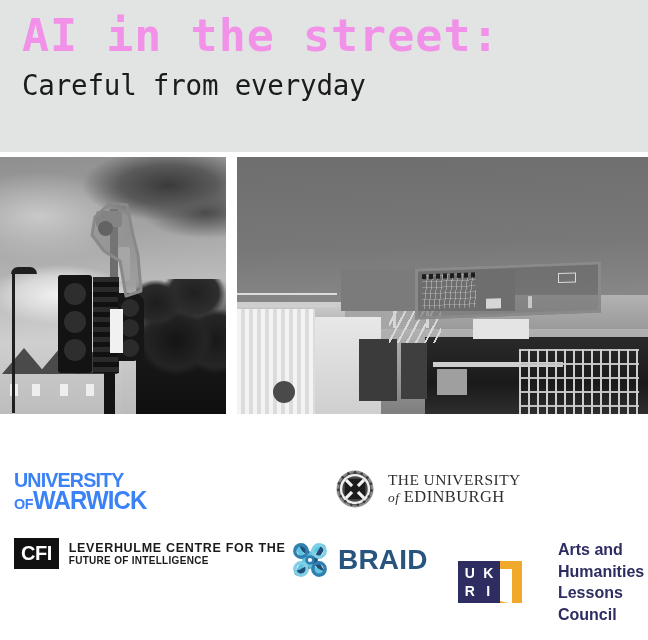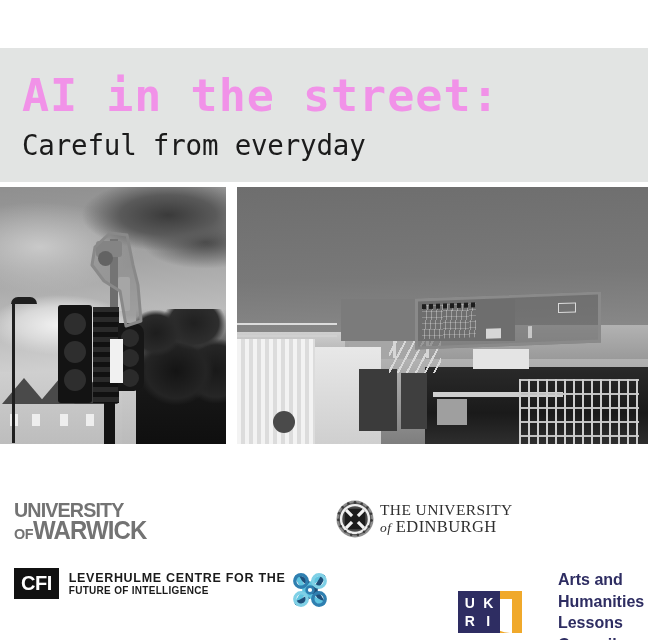--- a/index.html
+++ b/index.html
@@ -19,25 +19,24 @@
     width: 648px;
     height: 640px;
     background: #ffffff;
     display: flex;
     flex-direction: column;
   }
 
   
   .header {
     background: #e2e4e3;
-    height: 134px;
+    height: 152px;
     box-sizing: border-box;
-    padding: 20px 20px 0 22px;
+    padding: 8px 20px 0 22px;
     overflow: hidden;
-    margin-top: 48px;
   }
   .title {
     font-family: "DejaVu Sans Mono", "Liberation Mono", monospace;
     font-weight: 700;
     font-size: 45px;
     line-height: 56px;
     letter-spacing: 1px;
     color: #f192e8;
     margin: 0;
     white-space: nowrap;
@@ -268,21 +267,21 @@
     left: 0; right: 0;
   }
   .row-1 { top: 14px; height: 86px; align-items: flex-end; }
   .row-2 { top: 124px; height: 60px; align-items: center; }
 
   
   .warwick {
     position: absolute; left: 14px; bottom: 2px;
     font-family: "Liberation Sans", sans-serif;
     font-weight: 700;
-    color: #737373;
+    color: #3b82f6;
     line-height: 0.93;
     letter-spacing: -0.9px;
   }
   .warwick .w1 { font-size: 20.5px; display:block; transform: scaleX(0.96); transform-origin: left; }
   .warwick .w2 { font-size: 25px; display:block; transform: scaleX(0.96); transform-origin: left; white-space: nowrap;}
   .warwick .w2 .of { font-size: 15px; letter-spacing: -0.5px; }
 
   
   .careful { position: absolute; left: 166px; bottom: 0px; }
   .careful-mark {
@@ -296,21 +295,21 @@
     font-family: "DejaVu Sans Mono", "Liberation Mono", monospace;
     font-weight: 700;
     font-size: 18.5px;
     line-height: 21px;
     color: #5a4fe2;
     letter-spacing: -0.2px;
   }
   .careful-name span { display: block; }
 
   
-  .edin { position: absolute; left: 336px; bottom: 6px; display:flex; align-items:center; gap: 6px; }
+  .edin { position: absolute; left: 336px; bottom: 6px; display:flex; align-items:center; gap: 14px; }
   .edin-crest { width: 38px; height: 38px; position: relative; }
   .edin-text {
     font-family: "Liberation Serif", "DejaVu Serif", serif;
     color: #2f2f2f;
     line-height: 1.06;
   }
   .edin-text .e1 { font-size: 15.5px; letter-spacing: 0.4px; display:block; }
   .edin-text .e2 { font-size: 16.5px; letter-spacing: 0.4px; display:block; }
   .edin-text .e2 .of { font-style: italic; font-size: 13.5px; }
 
@@ -515,20 +514,21 @@
             </g>
             <g fill="none" stroke-width="3.4">
               <circle cx="11" cy="11" r="6.2" stroke="#2f7fb0"></circle>
               <circle cx="29" cy="11" r="6.2" stroke="#7fd0e6"></circle>
               <circle cx="11" cy="29" r="6.2" stroke="#7fd0e6"></circle>
               <circle cx="29" cy="29" r="6.2" stroke="#2f7fb0"></circle>
             </g>
             <circle cx="20" cy="20" r="3.4" fill="#ffffff" stroke="#2f7fb0" stroke-width="2.6"></circle>
           </svg>
         </div>
+        <div class="braid-name">BRAID</div>
       </div>
 
       <div class="ukri">
         <div class="ukri-mark">
           <div class="ukri-orange">
             <div class="wedge"></div>
           </div>
           <div class="ukri-blue">
             <span>U</span>
             <span>K</span>

